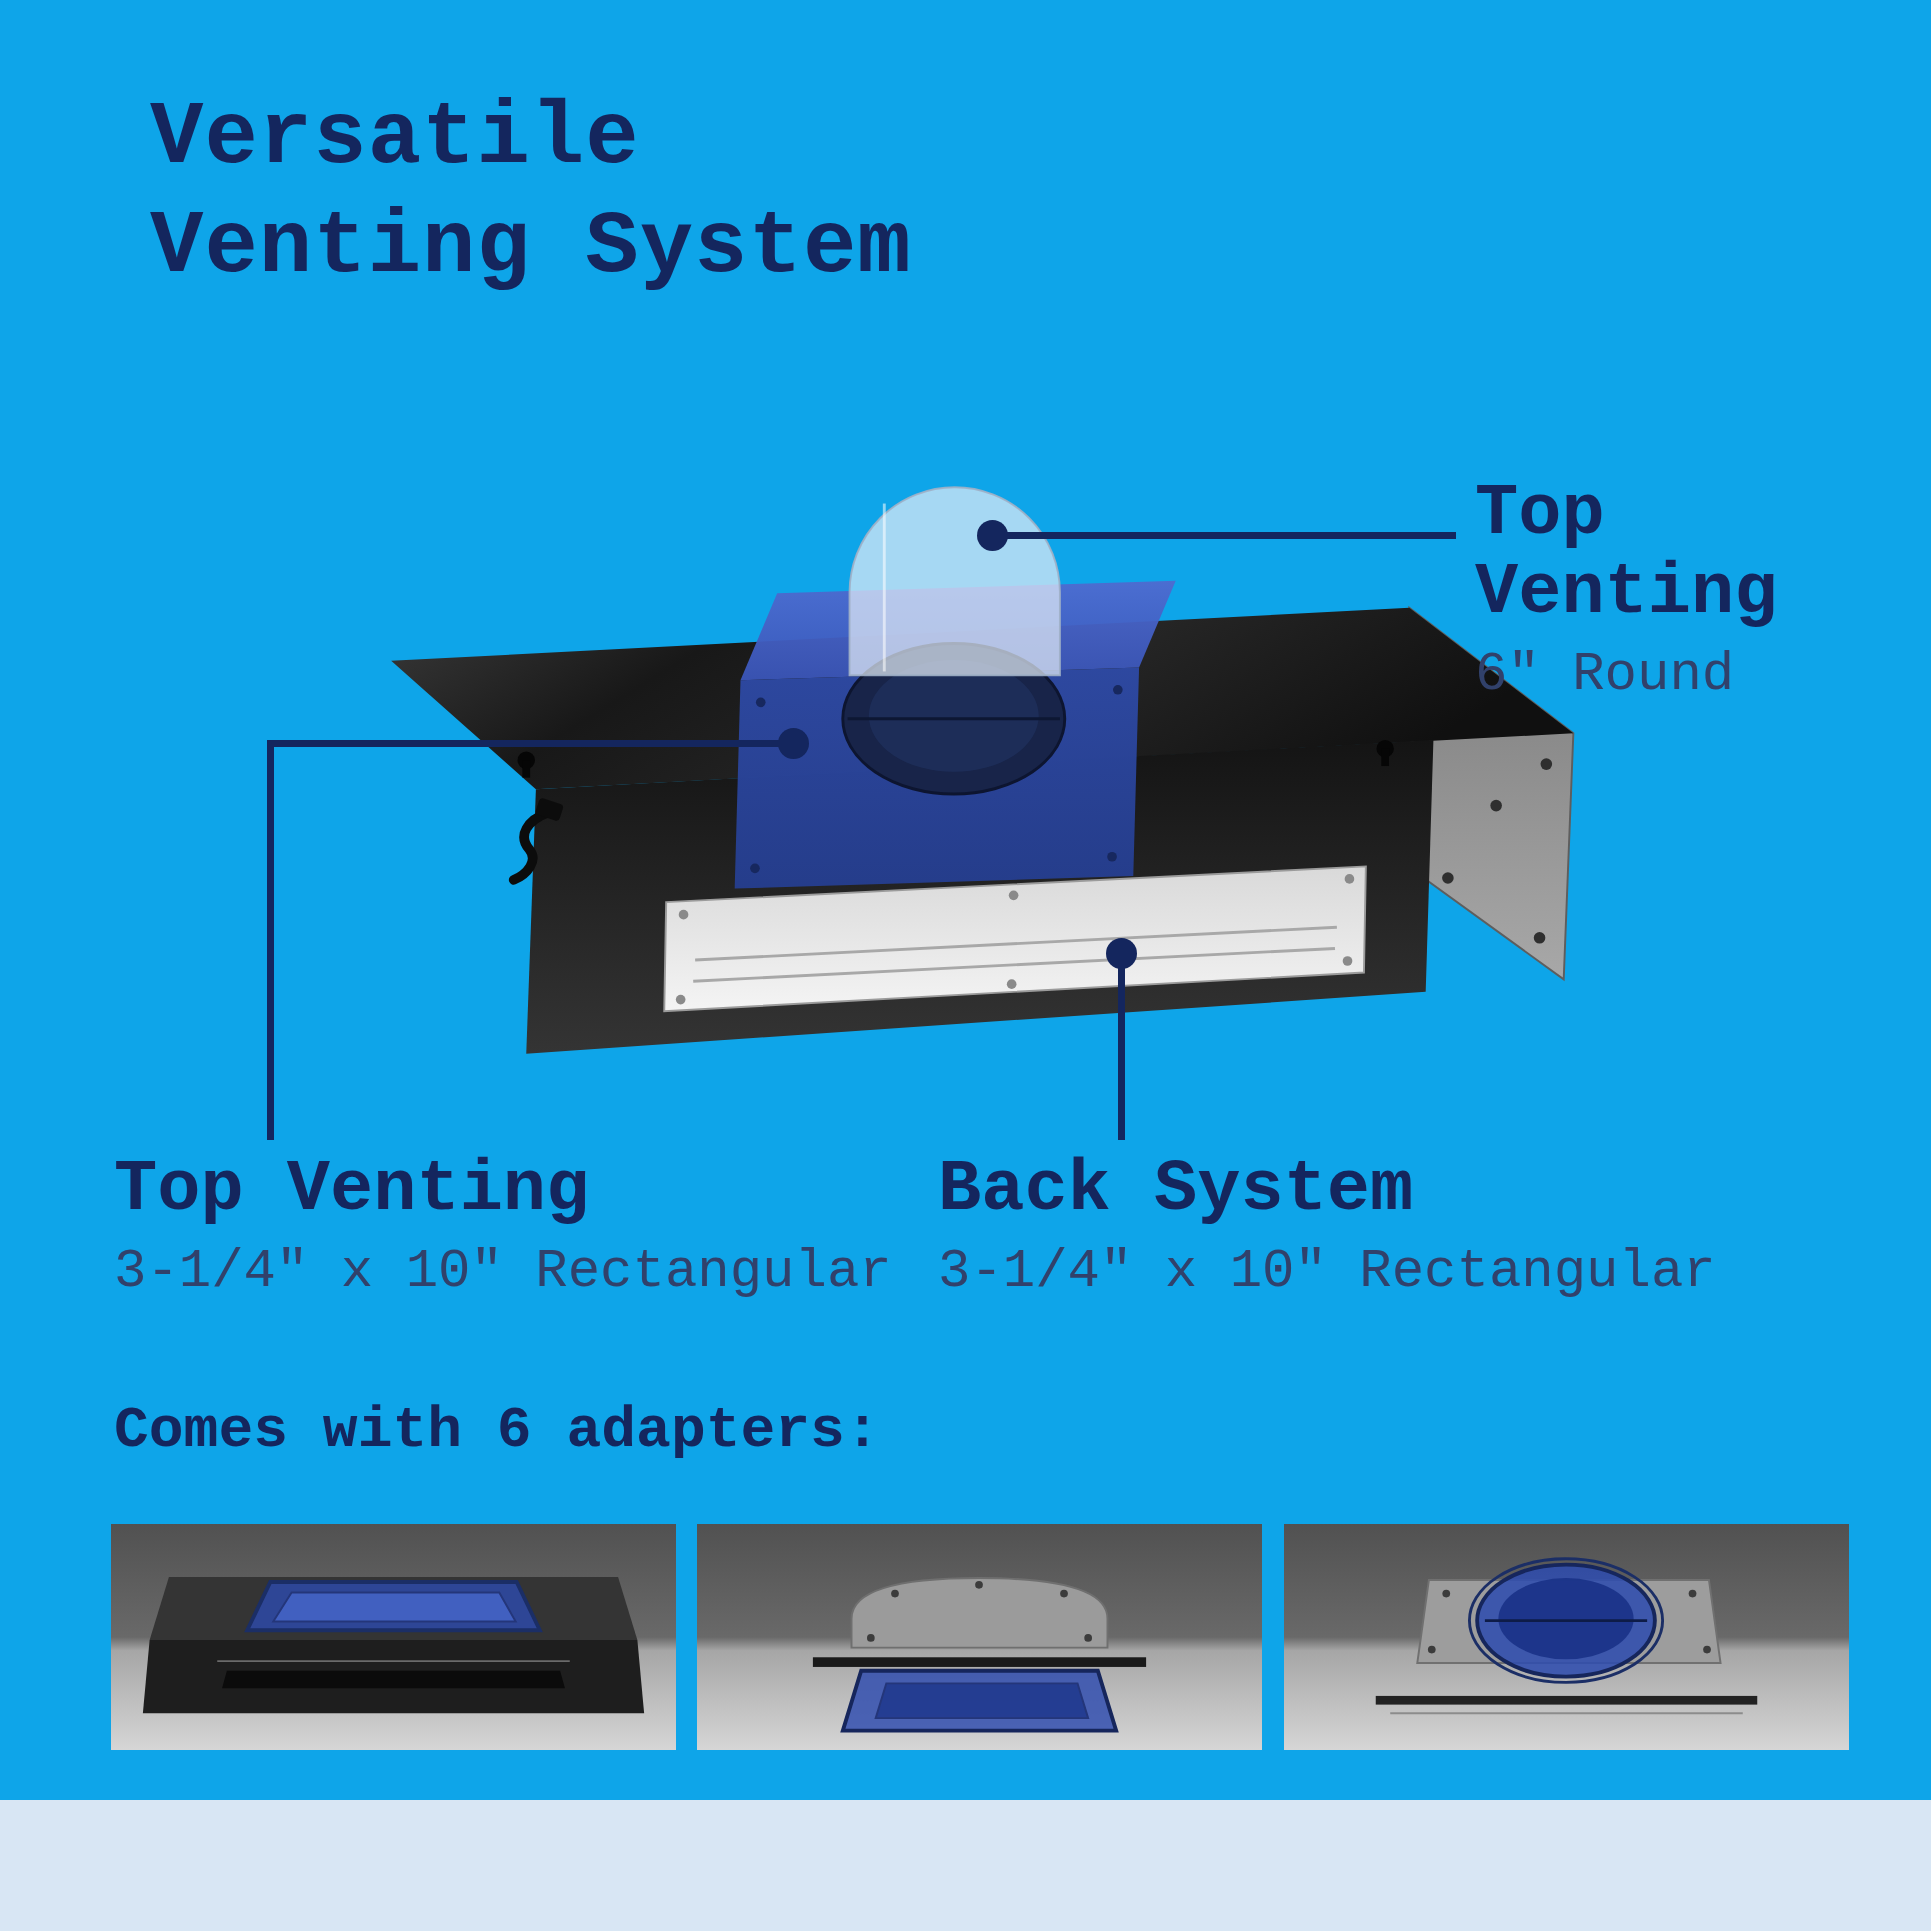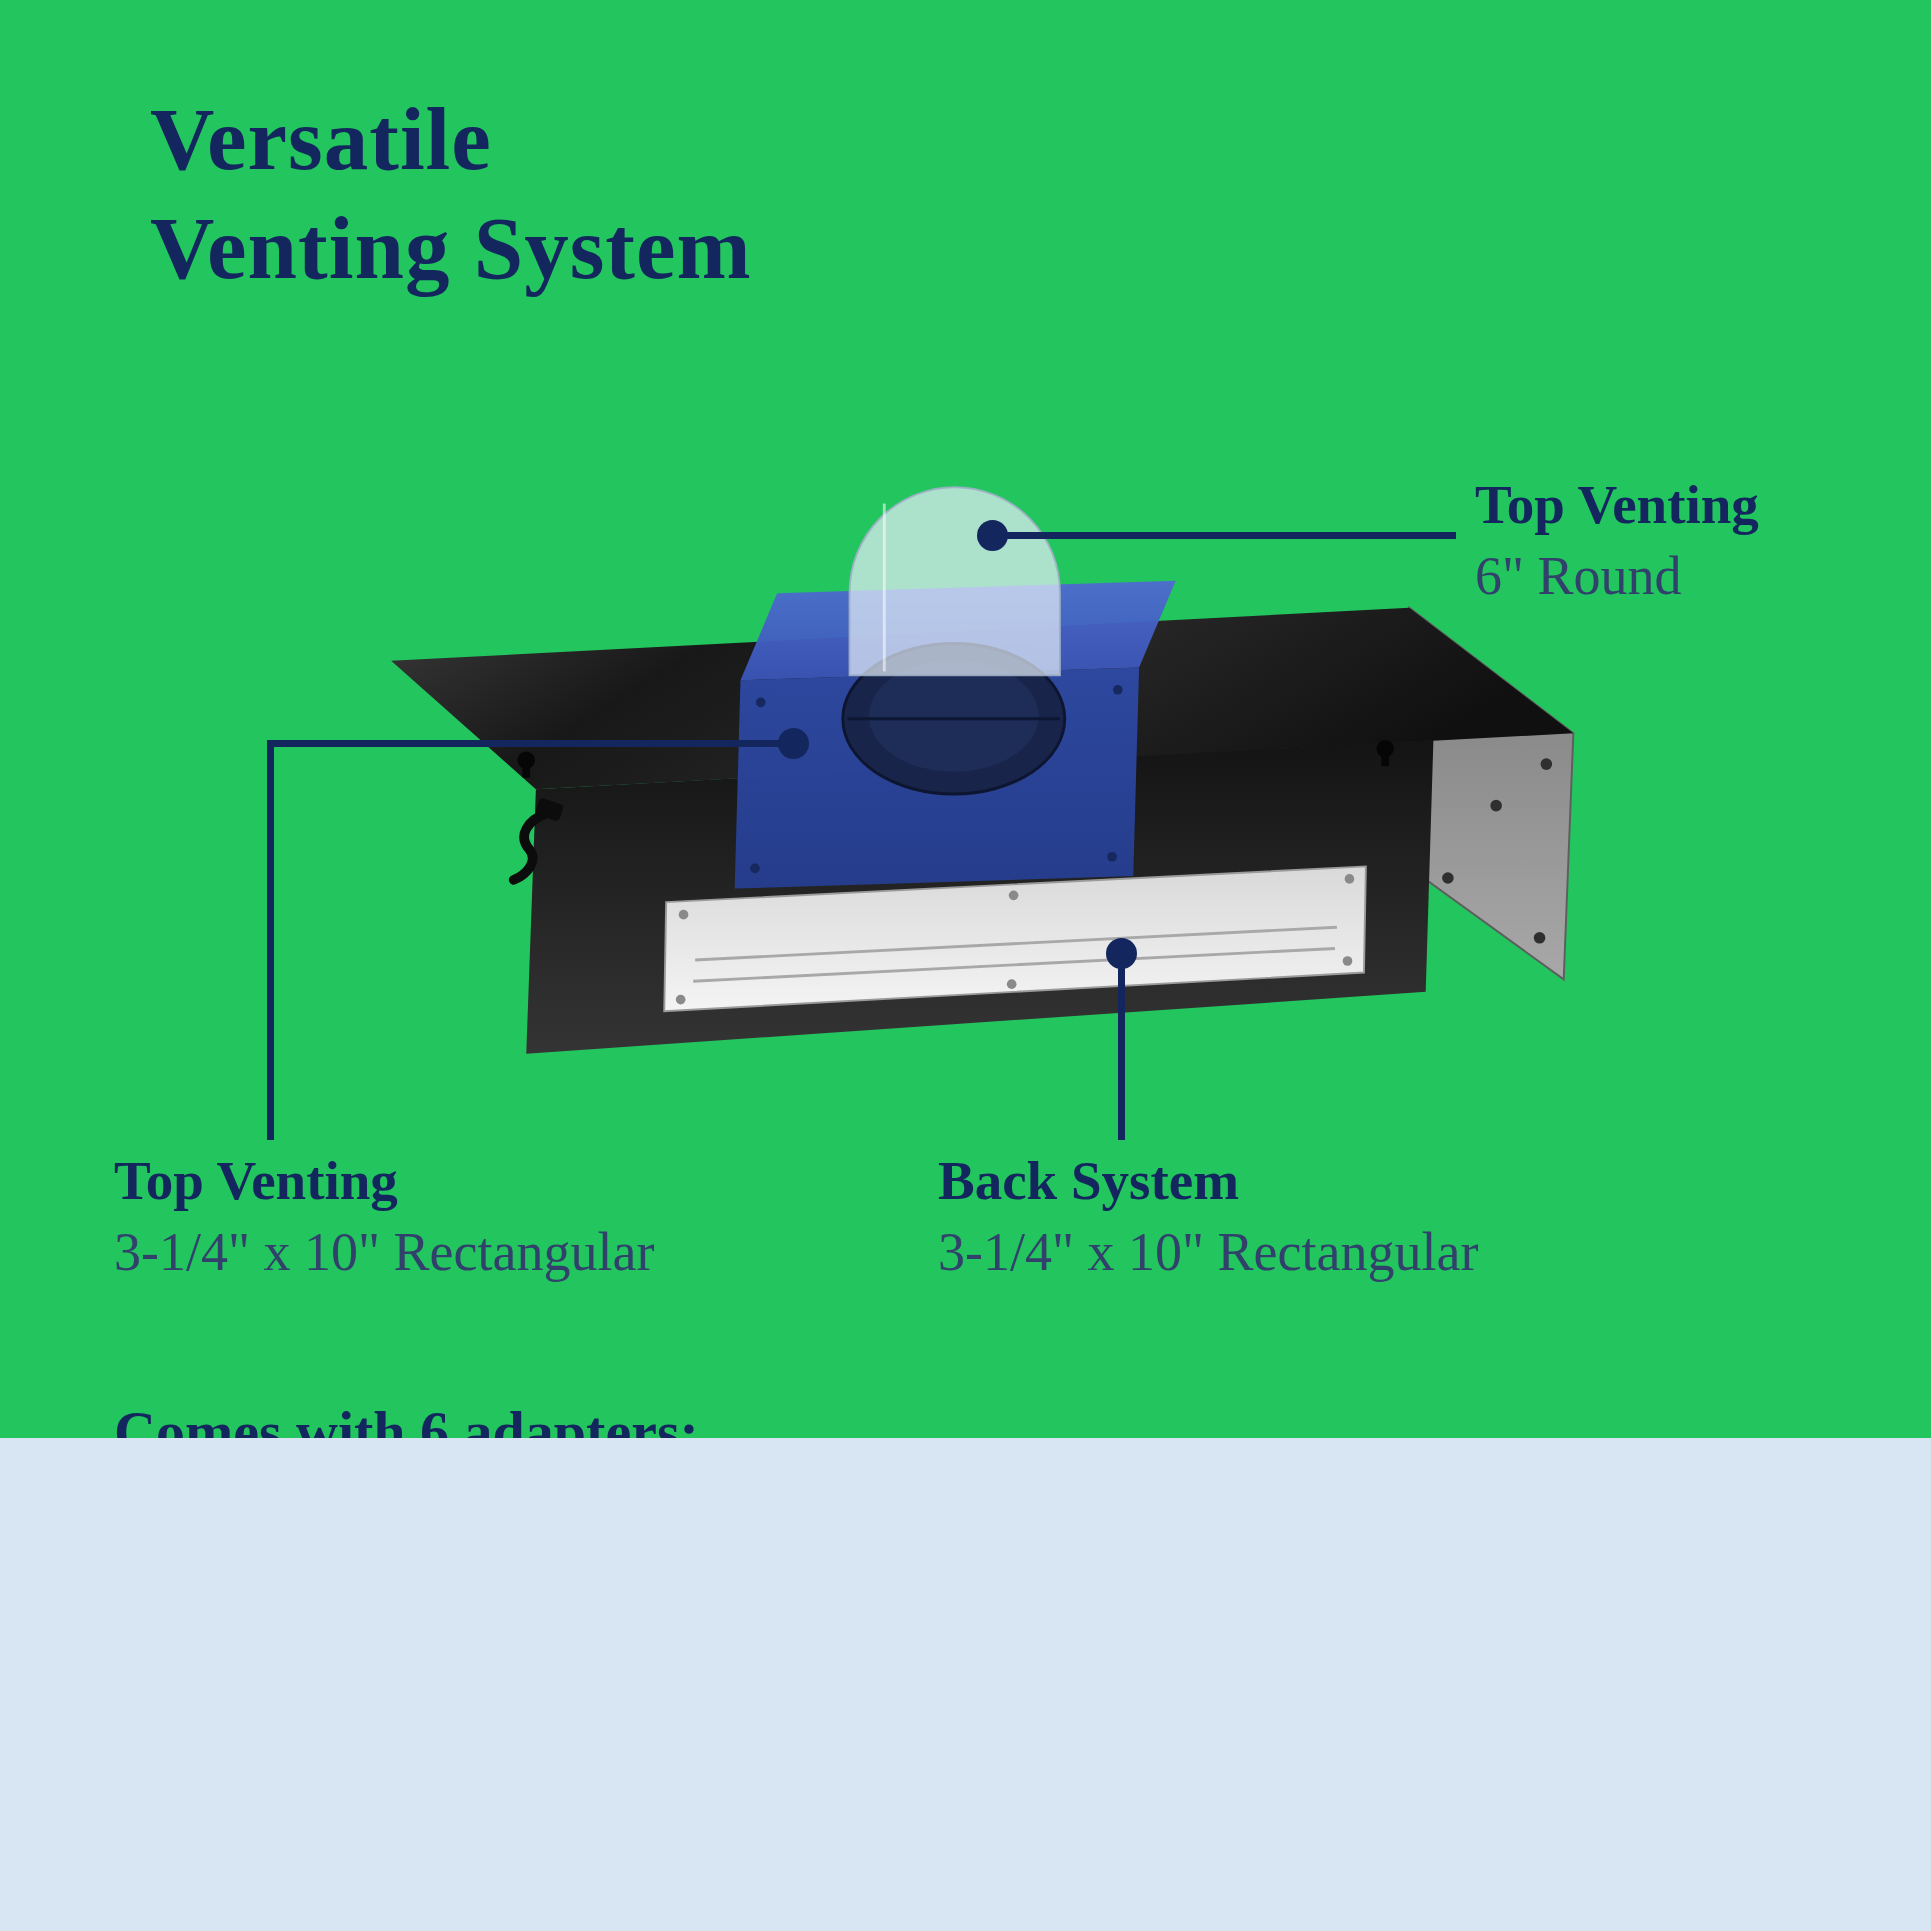--- a/index.html
+++ b/index.html
@@ -1,25 +1,25 @@
 <!DOCTYPE html>
 <html><head>
 <meta charset="utf-8">
 <style>
   html,body{margin:0;padding:0;background:#d8e6f4;}
   .page{
-    position:relative;width:1931px;height:1438px;background:#22c55e;
-    font-family:Liberation Serif, serif;color:#14265e;overflow:hidden;
+    position:relative;width:1931px;height:1800px;background:#0ea5e9;
+    font-family:Liberation Mono, monospace;color:#14265e;overflow:hidden;
   }
   .page-title{
     position:absolute;left:150px;top:85px;
     font-size:89px;font-weight:bold;line-height:1.22;letter-spacing:1px;color:#14265e;
   }
   .callout{position:absolute;}
-  .callout .c-title{font-size:55px;font-weight:bold;color:#14265e;line-height:1.1;}
+  .callout .c-title{font-size:72px;font-weight:bold;color:#14265e;line-height:1.1;}
   .callout .c-sub{font-size:54px;font-weight:normal;color:#31416b;margin-top:11.6px;line-height:1.1;}
   .lline{position:absolute;background:#14265e;}
   .ldot{position:absolute;width:31px;height:31px;border-radius:50%;background:#14265e;}
   .adapters-heading{
     position:absolute;left:114px;top:1398px;
     font-size:58px;font-weight:bold;color:#14265e;
   }
   .hero{position:absolute;left:338px;top:463px;width:1274px;height:608px;}
   .thumb{position:absolute;top:1524px;width:565px;height:226px;}
   .thumb svg{display:block;}

